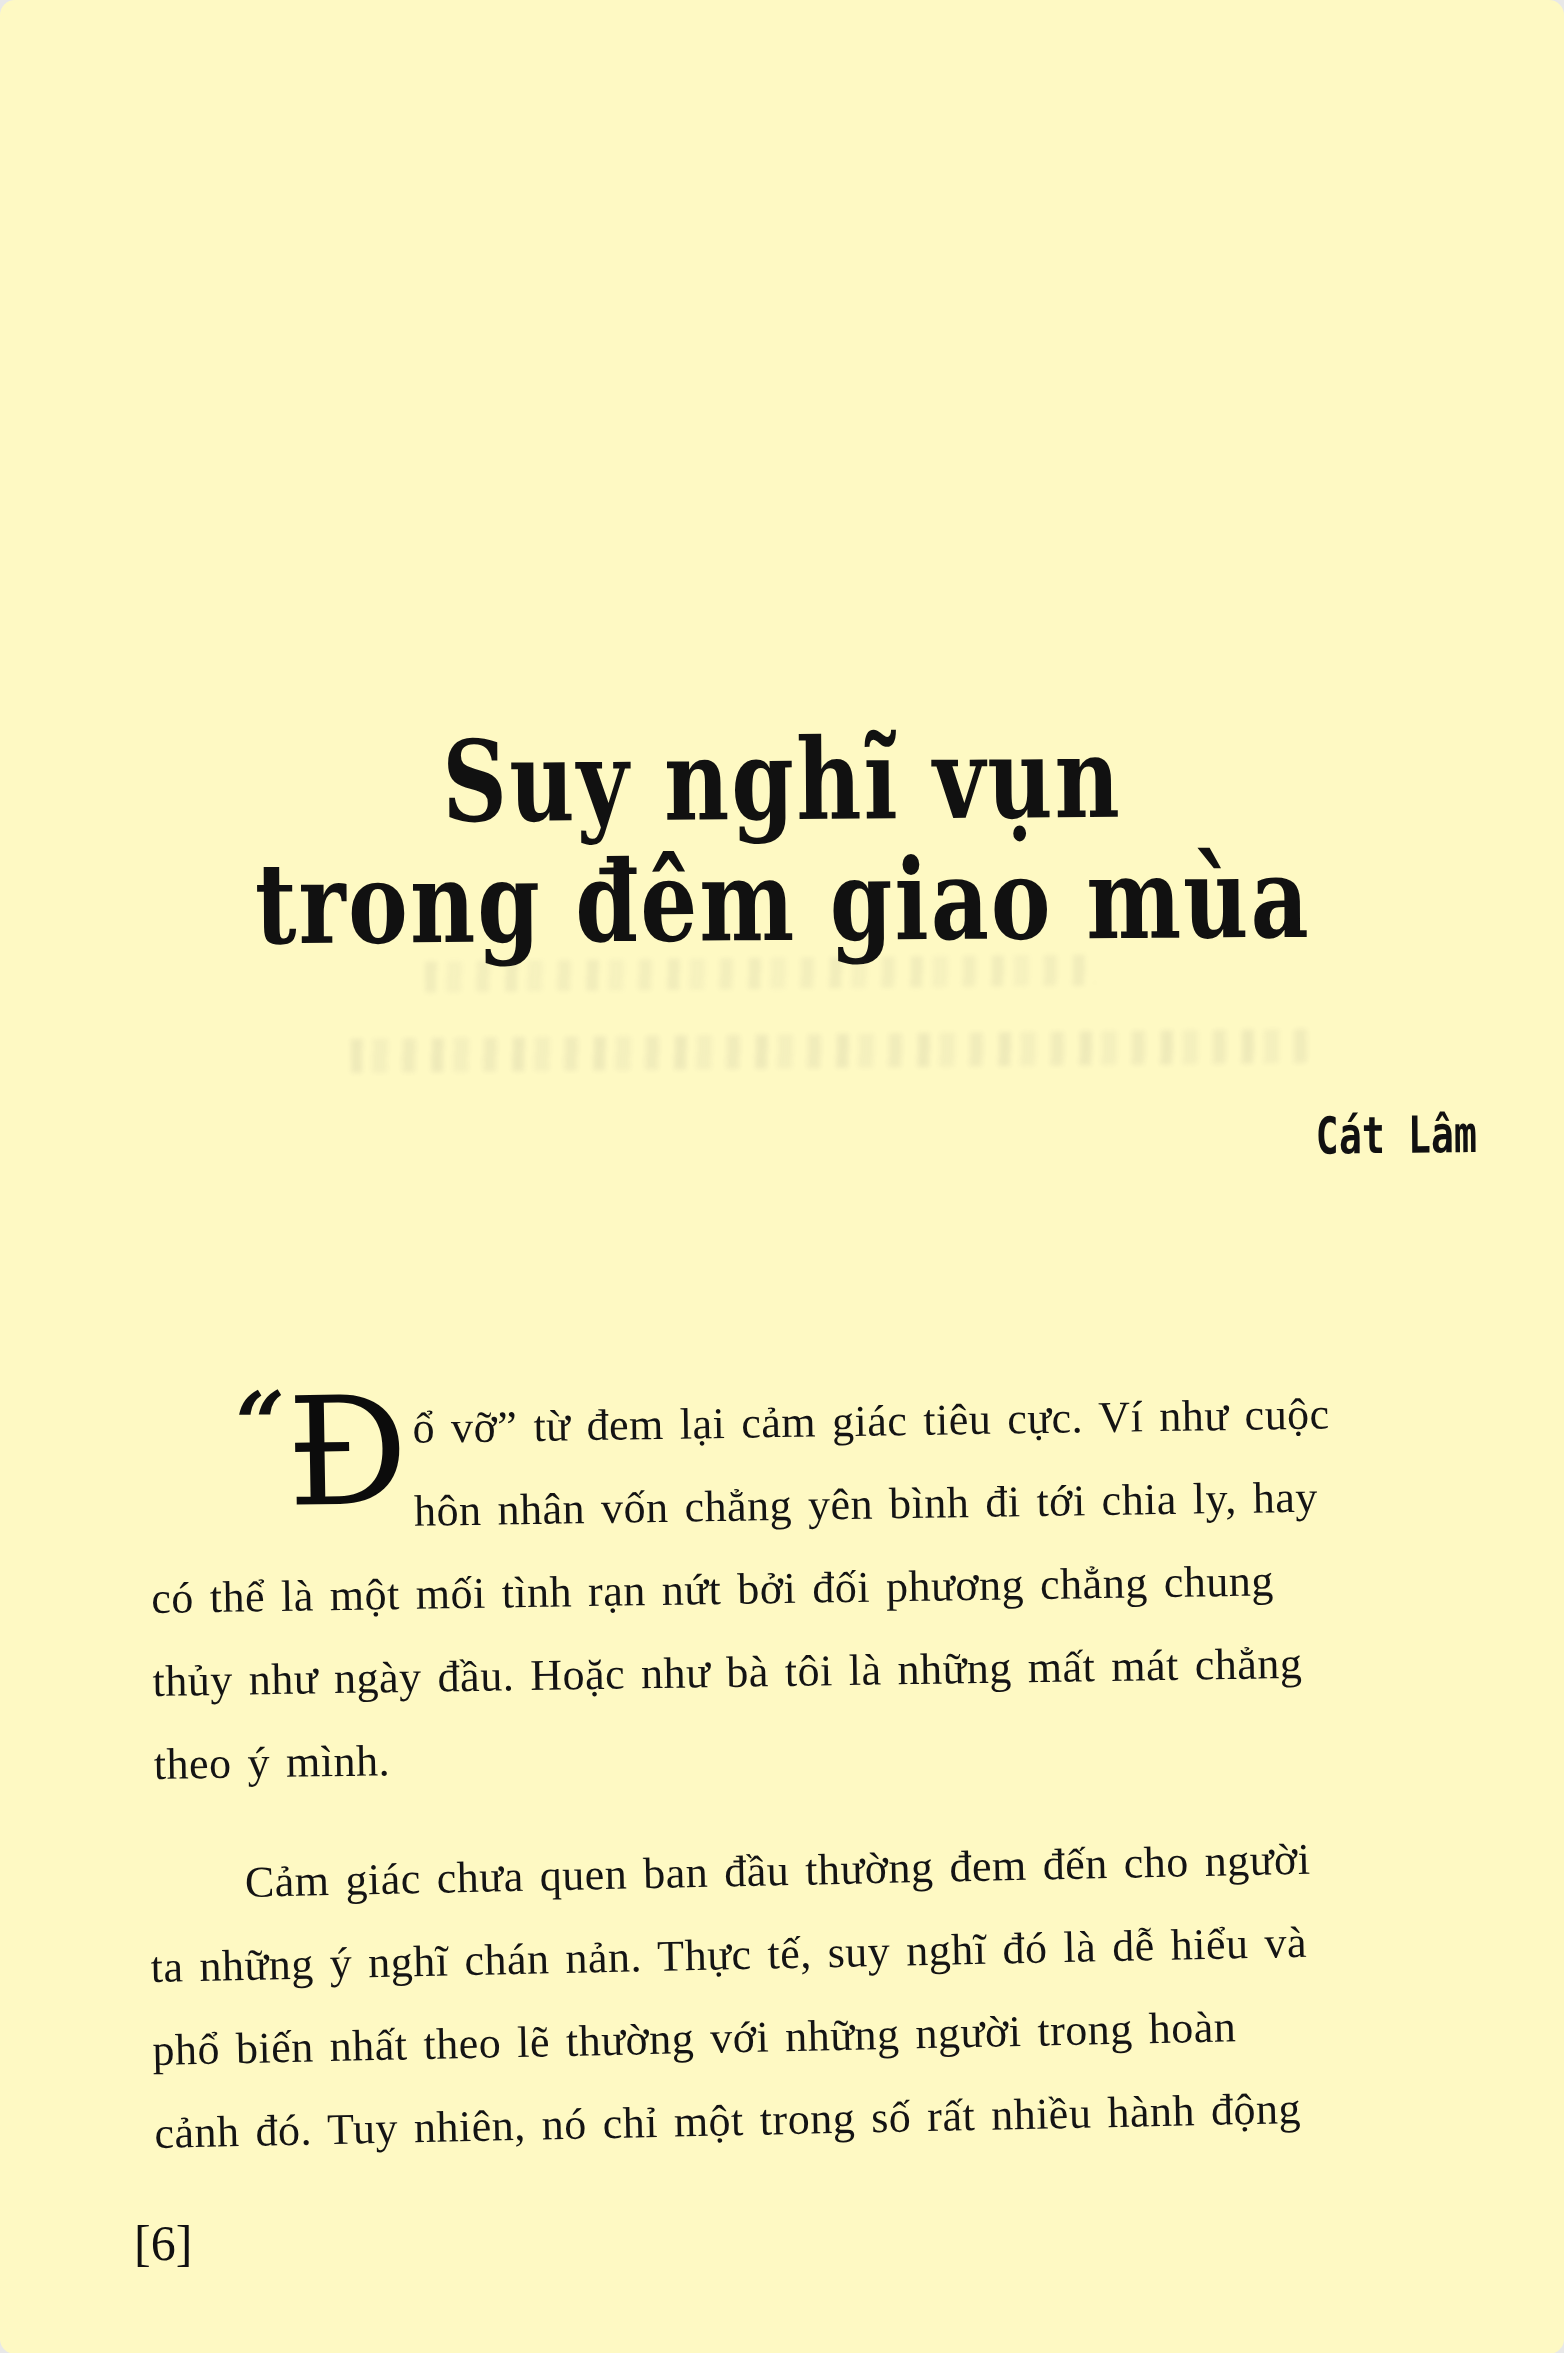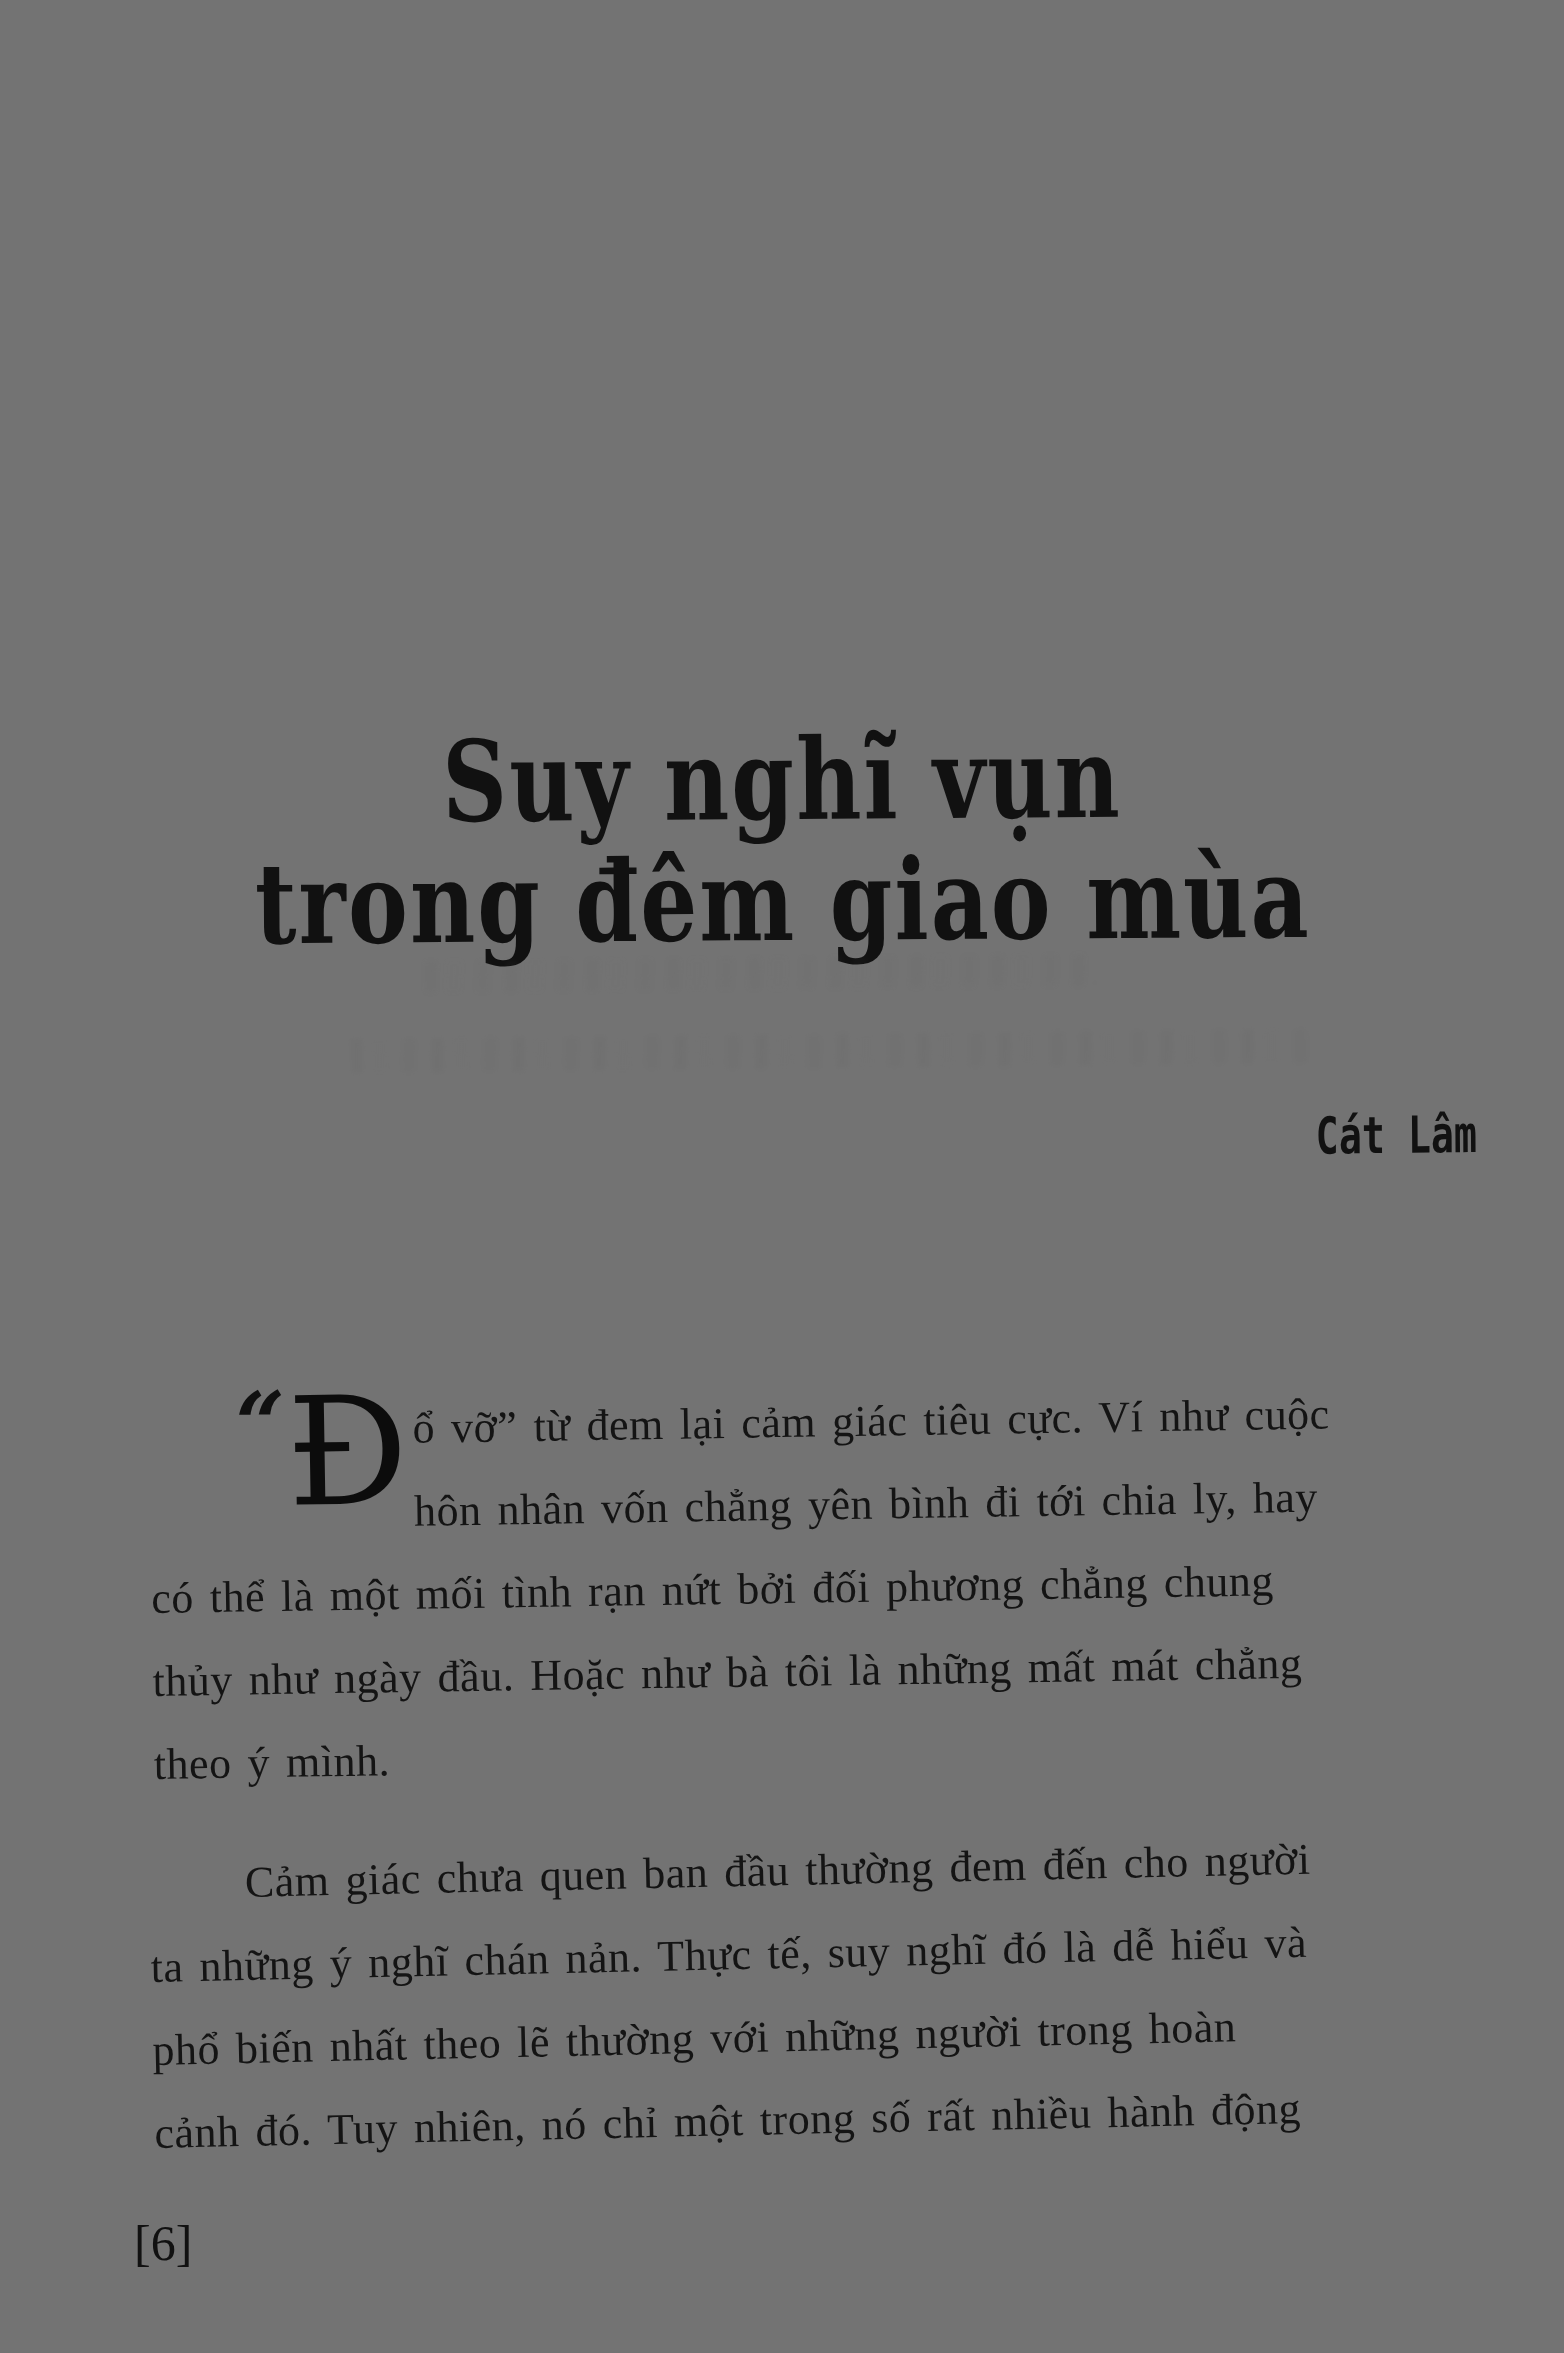--- a/index.html
+++ b/index.html
@@ -1,22 +1,23 @@
 <!DOCTYPE html>
 <html style="font-size:14.5px"><head>
 <meta charset="utf-8">
 <style>
   html,body{margin:0;padding:0;background:#e8e8e8;}
   .page{
     position:relative;
     width:1564px;height:2354px;
-    background:#737373;
+    background:#fef9c3;
     overflow:hidden;
     font-family:"Liberation Serif","DejaVu Serif",serif;
     color:#0d0d0d;
+    border-radius:15px;
   }
 
   
   .title-wrap{
     position:absolute;left:0;right:0;top:719px;
     text-align:center;
     transform:rotate(-0.35deg);
     transform-origin:center top;
   }
   .title-line{height:121px;line-height:121px;}

